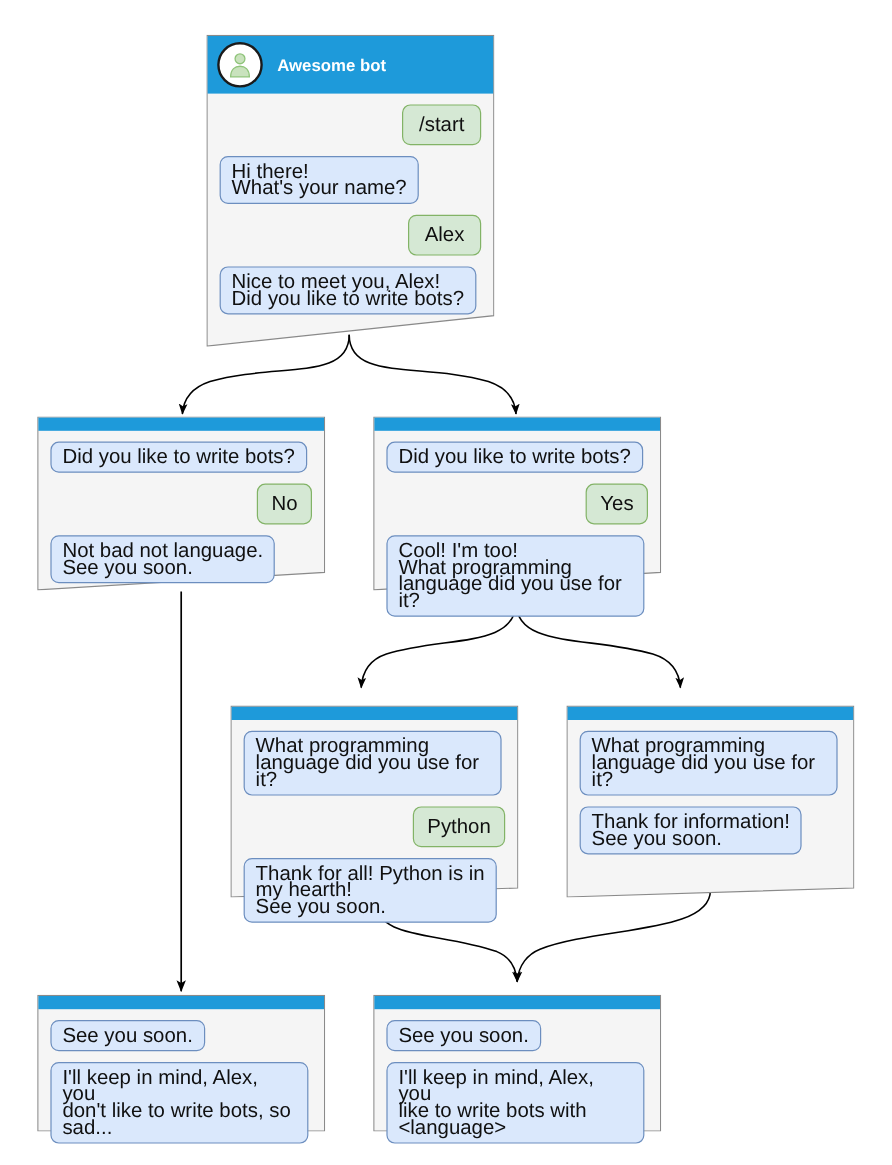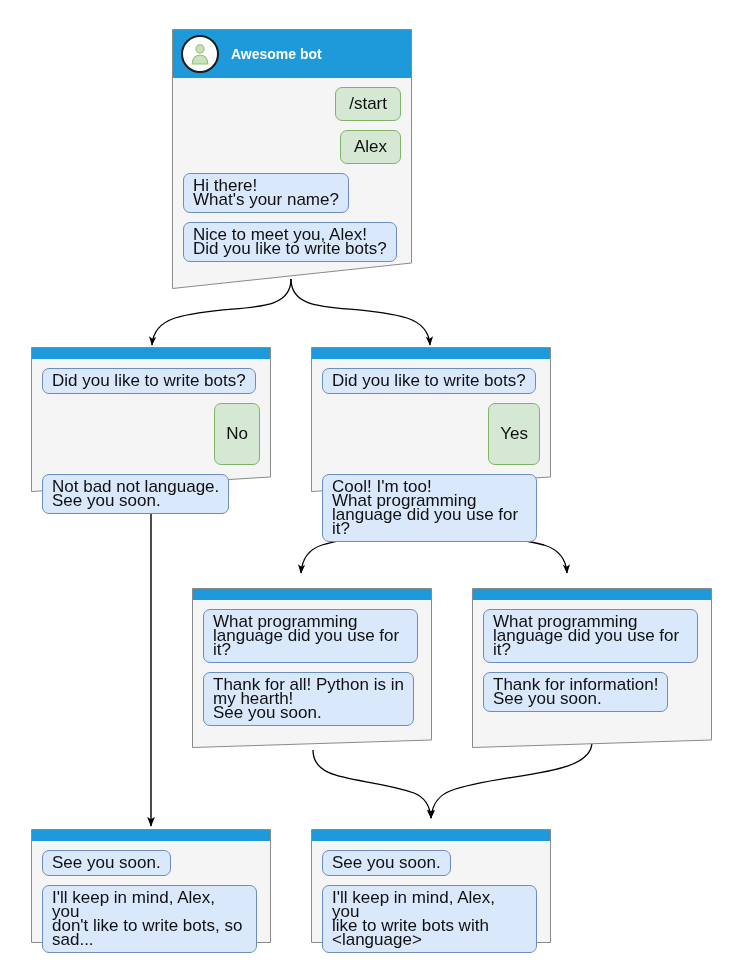--- a/index.html
+++ b/index.html
@@ -127,21 +127,21 @@
   }
   .bubble.bot {
     background: #dae8fc;
     border: 1px solid #6c8ebf;
   }
   .bubble.user {
     background: #d5e8d4;
     border: 1px solid #82b366;
     min-width: 44px;
     text-align: left;
-    padding: 23px 11px;
+    padding: 9px 11px;
   }
   .node.root .bubble.user { padding: 9px 13px; }
 </style>
 </head>
 <body>
 
 <div id="canvas">
 
   <svg id="edges" viewBox="0 0 743 971" width="743" height="971" xmlns="http://www.w3.org/2000/svg">
     <defs>
@@ -176,26 +176,26 @@
             <circle cx="12" cy="7" r="4.1" fill="#c9e2bd" stroke="#8fc47a" stroke-width="1.1"></circle>
             <path d="M4.2,22 C4.2,15.6 8,13.2 12,13.2 C16,13.2 19.8,15.6 19.8,22 Z" fill="#c9e2bd" stroke="#8fc47a" stroke-width="1.1"></path>
           </svg>
         </div>
         <div class="bot-title">Awesome bot</div>
       </div>
       <div class="chat">
         <div class="msg-row user">
           <div class="bubble user">/start</div>
         </div>
-        <div class="msg-row user">
-          <div class="bubble user">Alex</div>
-        </div>
         <div class="msg-row bot">
           <div class="bubble bot">Hi there!
 What's your name?</div>
+        </div>
+        <div class="msg-row user">
+          <div class="bubble user">Alex</div>
         </div>
         <div class="msg-row bot">
           <div class="bubble bot">Nice to meet you, Alex!
 Did you like to write bots?</div>
         </div>
       </div>
     </div>
   </div>
 
   <div class="node child" style="left:31px; top:347px; width:240px; height:145px;">
@@ -245,20 +245,23 @@
     <svg class="node-skew" viewBox="0 0 240 160" preserveAspectRatio="none" width="240" height="160" style="border:none;background:none;">
       <polygon points="0.5,0.5 239.5,0.5 239.5,152 0.5,159.5" fill="#f5f5f5" stroke="#8a8a8a" stroke-width="1"></polygon>
     </svg>
     <div class="node-body">
       <div class="node-header"></div>
       <div class="chat">
         <div class="msg-row bot">
           <div class="bubble bot">What programming
 language did you use for it?</div>
         </div>
+        <div class="msg-row user">
+          <div class="bubble user">Python</div>
+        </div>
         <div class="msg-row bot">
           <div class="bubble bot">Thank for all! Python is in
 my hearth!
 See you soon.</div>
         </div>
       </div>
     </div>
   </div>
 
   <div class="node child" style="left:472px; top:588px; width:240px; height:160px;">

